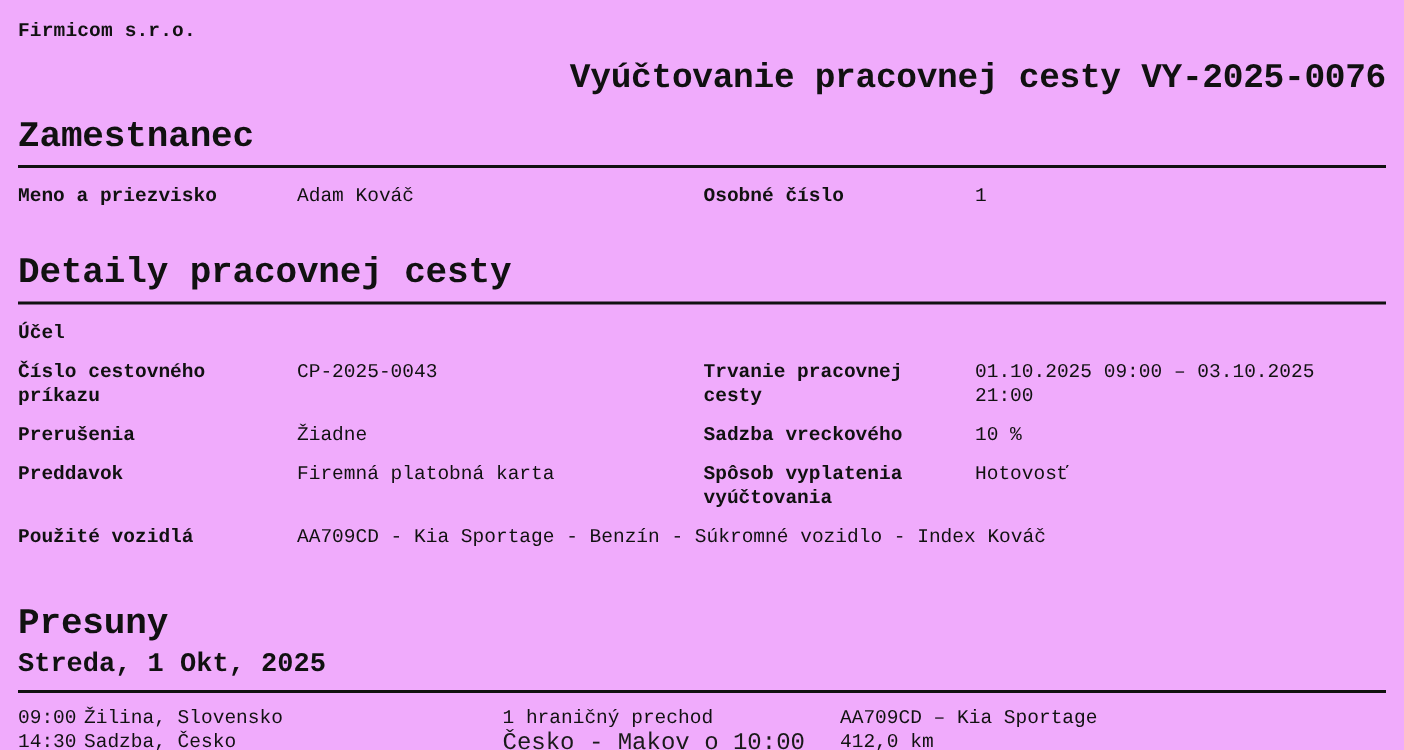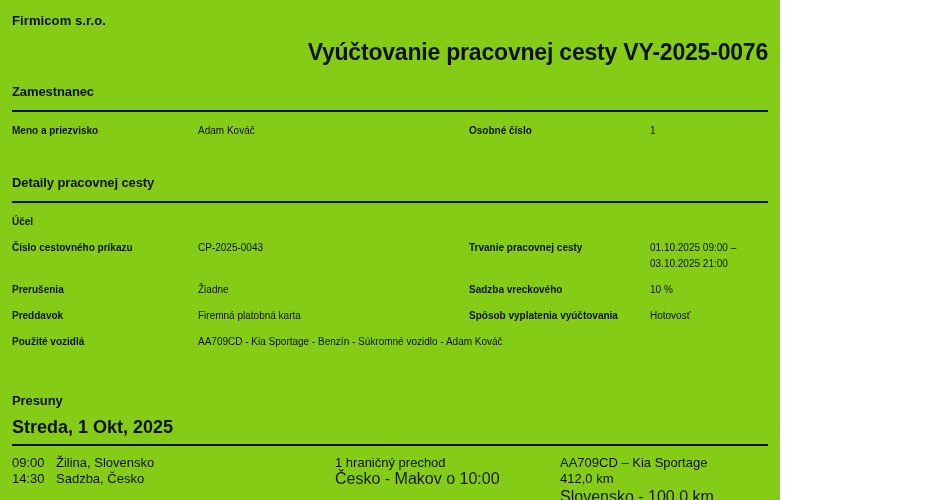--- a/index.html
+++ b/index.html
@@ -3,57 +3,58 @@
 <meta charset="utf-8">
 <style>
   * { margin: 0; padding: 0; box-sizing: border-box; }
   html, body { background: #ffffff; }
   body {
     font-family: "Liberation Sans", "DejaVu Sans", sans-serif;
     color: #111111;
     -webkit-font-smoothing: antialiased;
   }
   .page {
-    width: 780px;
+    width: 936px;
     height: 500px;
-    background: #84cc16;
+    background: #f0abfc;
     padding: 13px 12px 0 12px;
     overflow: hidden;
+    font-family: Liberation Mono, monospace;
   }
   .company {
     font-size: 13px;
     font-weight: 700;
     line-height: 16px;
     letter-spacing: 0.1px;
   }
   .doc-title {
     font-size: 23px;
     font-weight: 700;
     line-height: 28px;
     margin-top: 9px;
     letter-spacing: -0.2px;
     text-align: right;
   }
   .section { margin-top: 0; }
   .section-heading {
-    font-size: 13px;
+    font-size: 24px;
     font-weight: 700;
     line-height: 22px;
     padding-bottom: 7px;
     border-bottom: 2px solid #111111;
     letter-spacing: -0.1px;
   }
   .sec-employee { margin-top: 15px; }
   .sec-details  { margin-top: 33px; }
   .sec-transfers{ margin-top: 40px; }
   .field-grid { padding-top: 11px; }
   .field-row {
     display: grid;
     grid-template-columns: 186px 271px 181px 1fr;
-    font-size: 10px;
+    font-size: 13px;
     line-height: 16px;
     margin-bottom: 10px;
     align-items: start;
   }
   .field-label { font-weight: 700; padding-right: 14px; }
   .field-value { font-weight: 400; padding-right: 10px; }
   .span-rest { grid-column: 2 / 5; }
   .day-heading {
     font-size: 18px;
     font-weight: 700;
@@ -126,21 +127,21 @@
 
       <div class="field-row">
         <div class="field-label">Preddavok</div>
         <div class="field-value">Firemná platobná karta</div>
         <div class="field-label">Spôsob vyplatenia vyúčtovania</div>
         <div class="field-value">Hotovosť</div>
       </div>
 
       <div class="field-row">
         <div class="field-label">Použité vozidlá</div>
-        <div class="field-value span-rest">AA709CD - Kia Sportage - Benzín - Súkromné vozidlo - Adam Kováč</div>
+        <div class="field-value span-rest">AA709CD - Kia Sportage - Benzín - Súkromné vozidlo - Index Kováč</div>
       </div>
 
     </div>
   </div>
 
   <div class="section sec-transfers">
     <div class="section-heading" style="border-bottom:none; padding-bottom:0;">Presuny</div>
     <div class="day-heading">Streda, 1 Okt, 2025</div>
 
     <div class="transfer-row">

